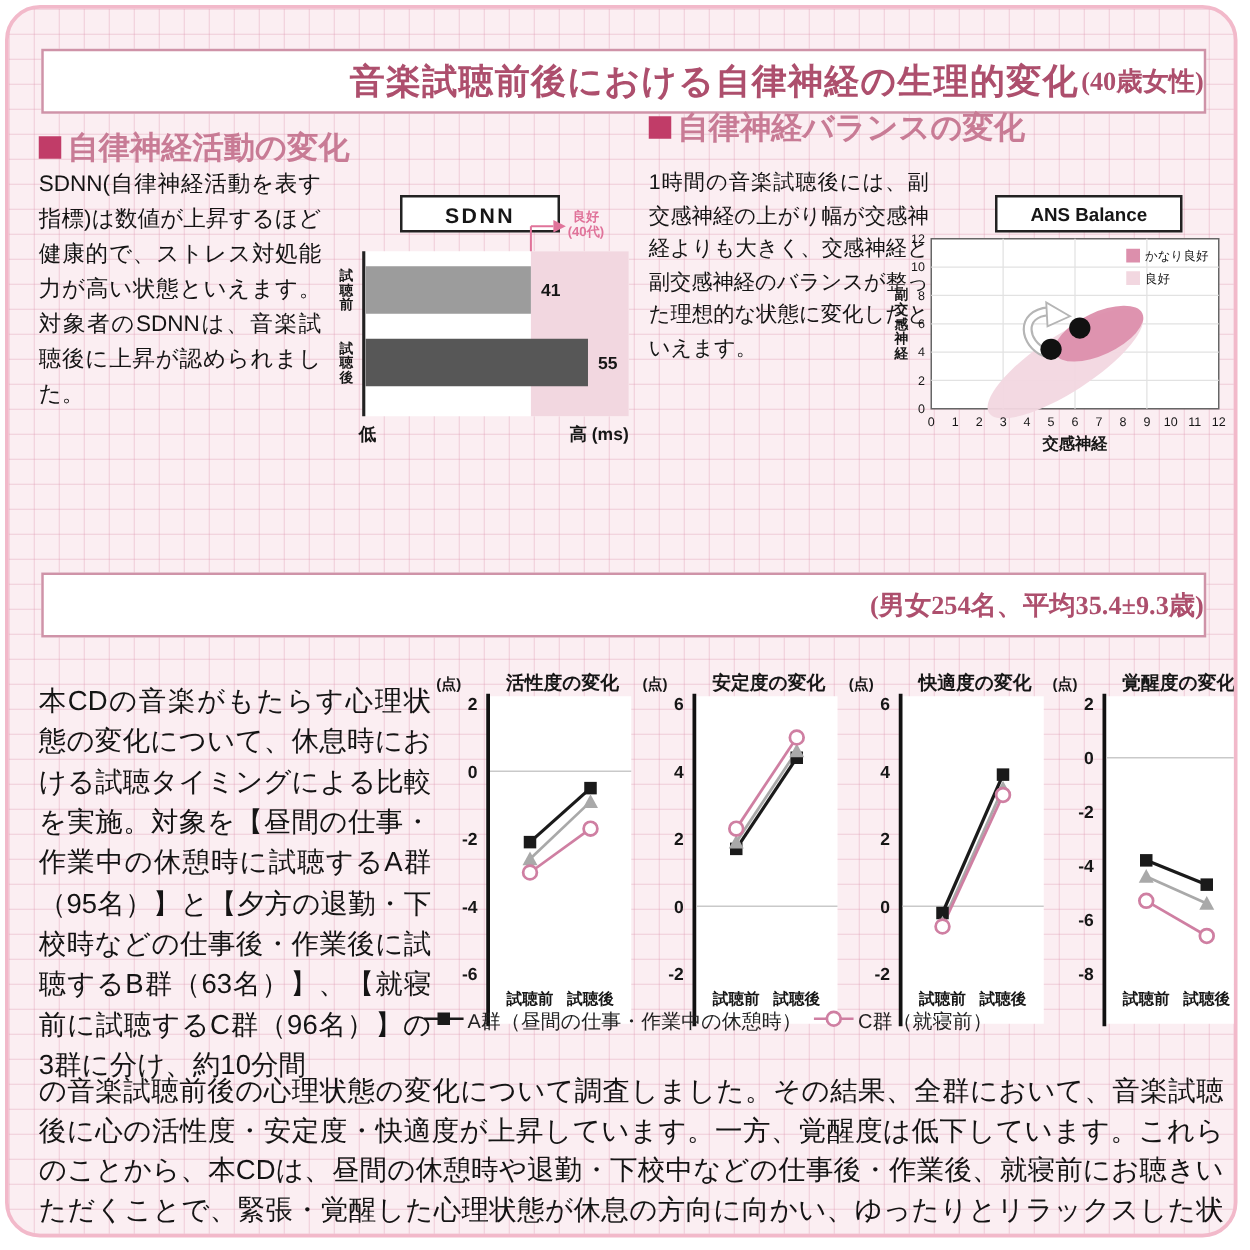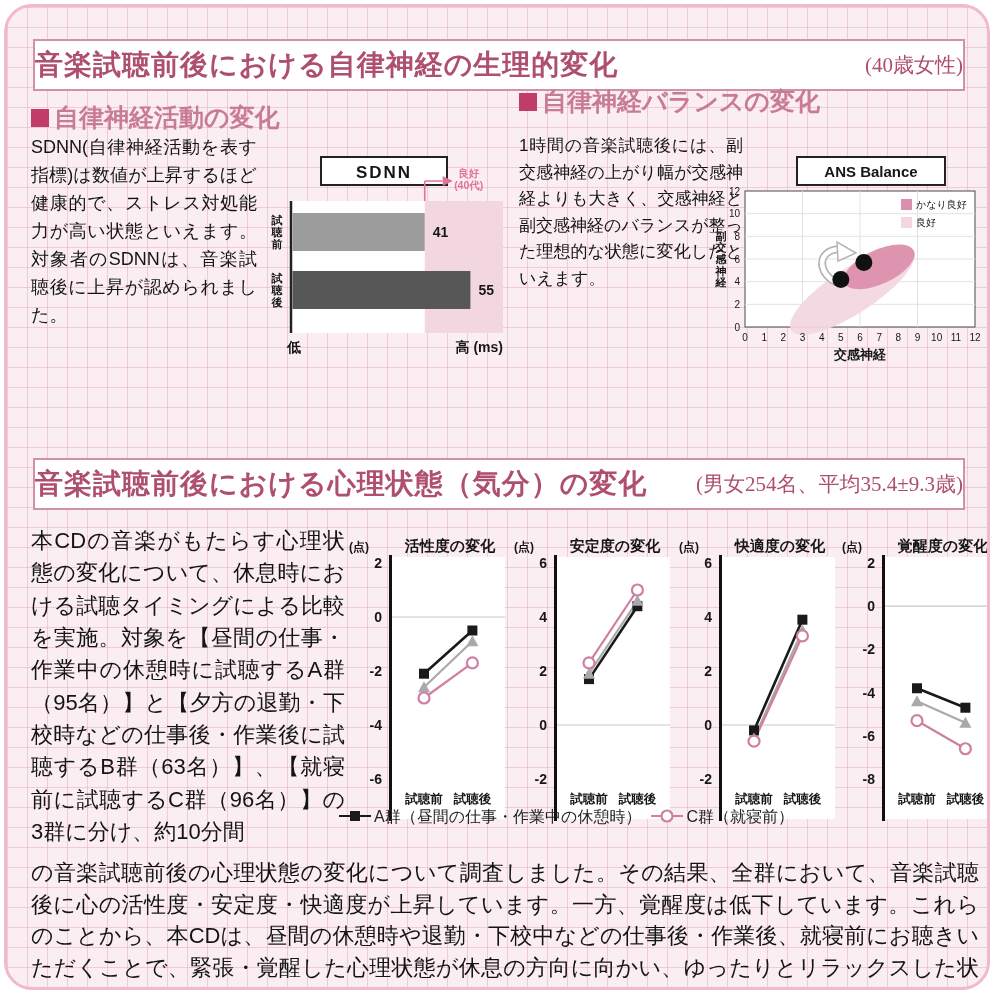--- a/index.html
+++ b/index.html
@@ -4,31 +4,31 @@
 <style>
   html,body{margin:0;padding:0;background:#ffffff;}
   body{width:1000px;height:1000px;position:relative;font-family:"Liberation Sans","DejaVu Sans",sans-serif;}
   .card{position:absolute;left:4px;top:4px;width:986px;height:986px;border-radius:28px;
         border:3px solid #f2b9ca;box-sizing:border-box;
         background-color:#fbeef2;
         background-image:linear-gradient(to right, rgba(222,150,176,.40) 1px, transparent 1px),
                          linear-gradient(to bottom, rgba(222,150,176,.40) 1px, transparent 1px);
         background-size:20px 20px;overflow:hidden;}
   .band{position:absolute;left:26px;width:932px;height:52px;background:#ffffff;border:2px solid #cf93a8;
-        box-sizing:border-box;display:flex;align-items:center;justify-content:space-between;
+        box-sizing:border-box;display:flex;align-items:center;justify-content:flex-end;
         font-family:"Liberation Serif","DejaVu Serif",serif;color:#ad4f6d;white-space:nowrap;}
   .band-main{font-size:28px;font-weight:700;letter-spacing:1px;}
-  .band-sub{font-size:21px;font-weight:400;margin-left:2px;}
+  .band-sub{font-size:21px;font-weight:700;margin-left:2px;}
   .heading{position:absolute;font-family:"Liberation Serif","DejaVu Serif",serif;font-size:25px;font-weight:700;
            color:#c87b95;display:flex;align-items:center;white-space:nowrap;text-align:right;}
   .bullet{display:inline-block;width:18px;height:18px;background:#c13c68;margin-right:5px;}
   .jp-body{position:absolute;color:#141414;text-align:justify;}
   .s1-left-body{left:24px;top:126px;width:226px;font-size:18px;line-height:1.56;}
   .s1-right-body{left:512px;top:126px;width:224px;font-size:17px;line-height:1.56;}
-  .s2-left-body{left:24px;top:518px;width:314px;font-size:22px;line-height:1.47;}
+  .s2-left-body{left:24px;top:538px;width:314px;font-size:22px;line-height:1.47;}
   .s2-bottom-body{left:24px;top:850px;width:948px;font-size:22px;line-height:1.44;}
   .chart{position:absolute;}
   .legend-row{position:absolute;left:332px;top:800px;width:658px;display:flex;align-items:center;
               gap:10px;font-size:16px;color:#222;white-space:nowrap;}
   .legend-item{display:flex;align-items:center;gap:3px;}
   svg text{font-family:"Liberation Sans","DejaVu Sans",sans-serif;}
 </style>
 </head>
 <body>
 
@@ -113,21 +113,20 @@
         <text x="231.66666666666669" y="186" font-size="10" fill="#161616" text-anchor="middle" font-weight="normal" letter-spacing="0">10</text>
         <text x="250.83333333333331" y="186" font-size="10" fill="#161616" text-anchor="middle" font-weight="normal" letter-spacing="0">11</text>
         <text x="270" y="186" font-size="10" fill="#161616" text-anchor="middle" font-weight="normal" letter-spacing="0">12</text>
         <text x="155" y="204" font-size="13" fill="#161616" text-anchor="middle" font-weight="700" letter-spacing="0">交感神経</text>
         <text font-size="11" fill="#161616" text-anchor="middle" font-weight="700"><tspan x="16" y="84.53">副</tspan><tspan x="16" y="96.19">交</tspan><tspan x="16" y="107.85">感</tspan><tspan x="16" y="119.51">神</tspan><tspan x="16" y="131.17000000000002">経</tspan></text>
         <rect x="92" y="2" width="148" height="28" fill="#fff" stroke="#222" stroke-width="2"></rect>
         <text x="166" y="22" font-size="15" fill="#161616" text-anchor="middle" font-weight="700" letter-spacing="0">ANS Balance</text>
       </svg></div>
 
   <div class="band" style="top:451px;">
-    <span class="band-main">音楽試聴前後における心理状態（気分）の変化</span>
     <span class="band-sub">(男女254名、平均35.4±9.3歳)</span>
   </div>
 
   <div class="jp-body s2-left-body">本CDの音楽がもたらす心理状態の変化について、休息時における試聴タイミングによる比較を実施。対象を【昼間の仕事・作業中の休憩時に試聴するA群（95名）】と【夕方の退勤・下校時などの仕事後・作業後に試聴するB群（63名）】、【就寝前に試聴するC群（96名）】の3群に分け、約10分間</div>
 
   <div class="chart" style="left:340px;top:524px;width:160px;height:292px;"><svg width="160" height="292" viewBox="0 0 160 292">
         <rect x="44" y="26" width="114" height="262" fill="#fff"></rect>
         <text x="2" y="20" font-size="12" fill="#161616" text-anchor="start" font-weight="600" letter-spacing="0">(点)</text>
         <text x="103" y="20" font-size="15" fill="#161616" text-anchor="middle" font-weight="700" letter-spacing="0">活性度の変化</text>
         <rect x="42" y="24" width="3" height="266" fill="#111"></rect>

